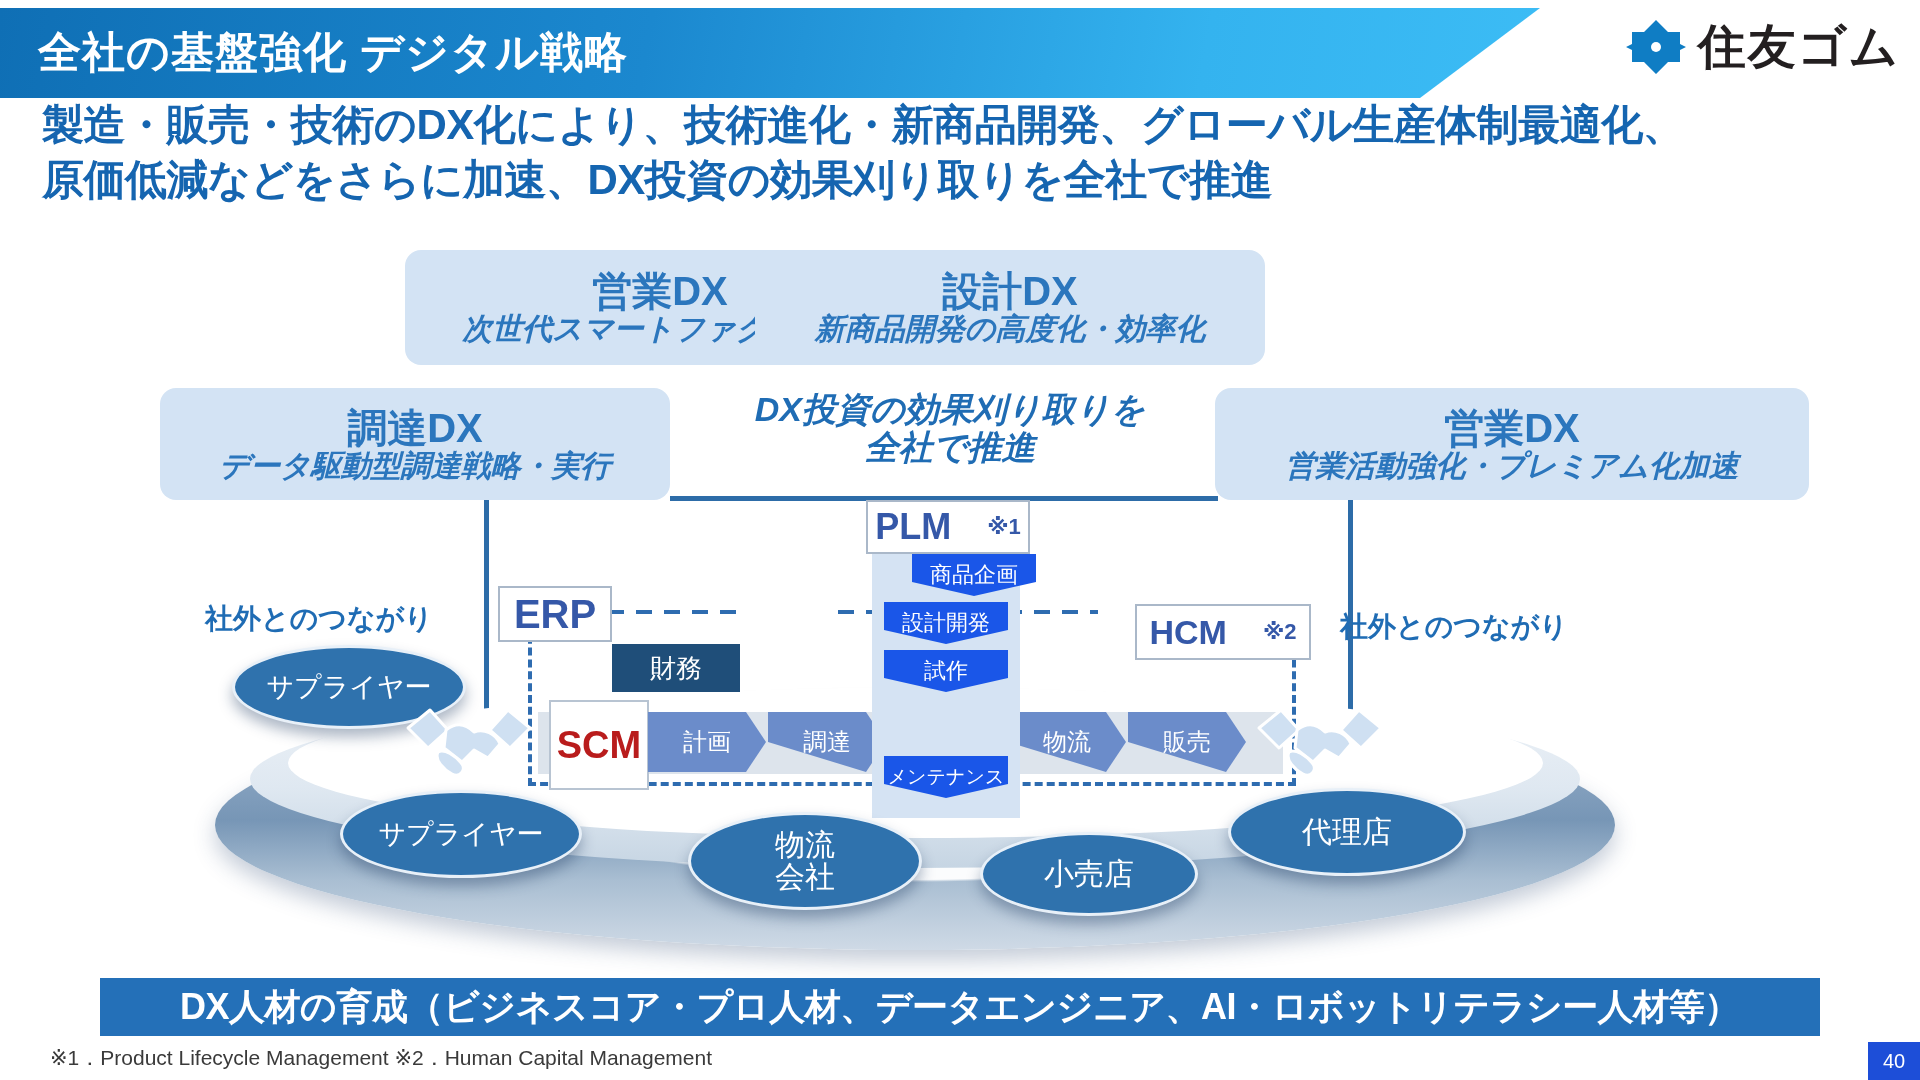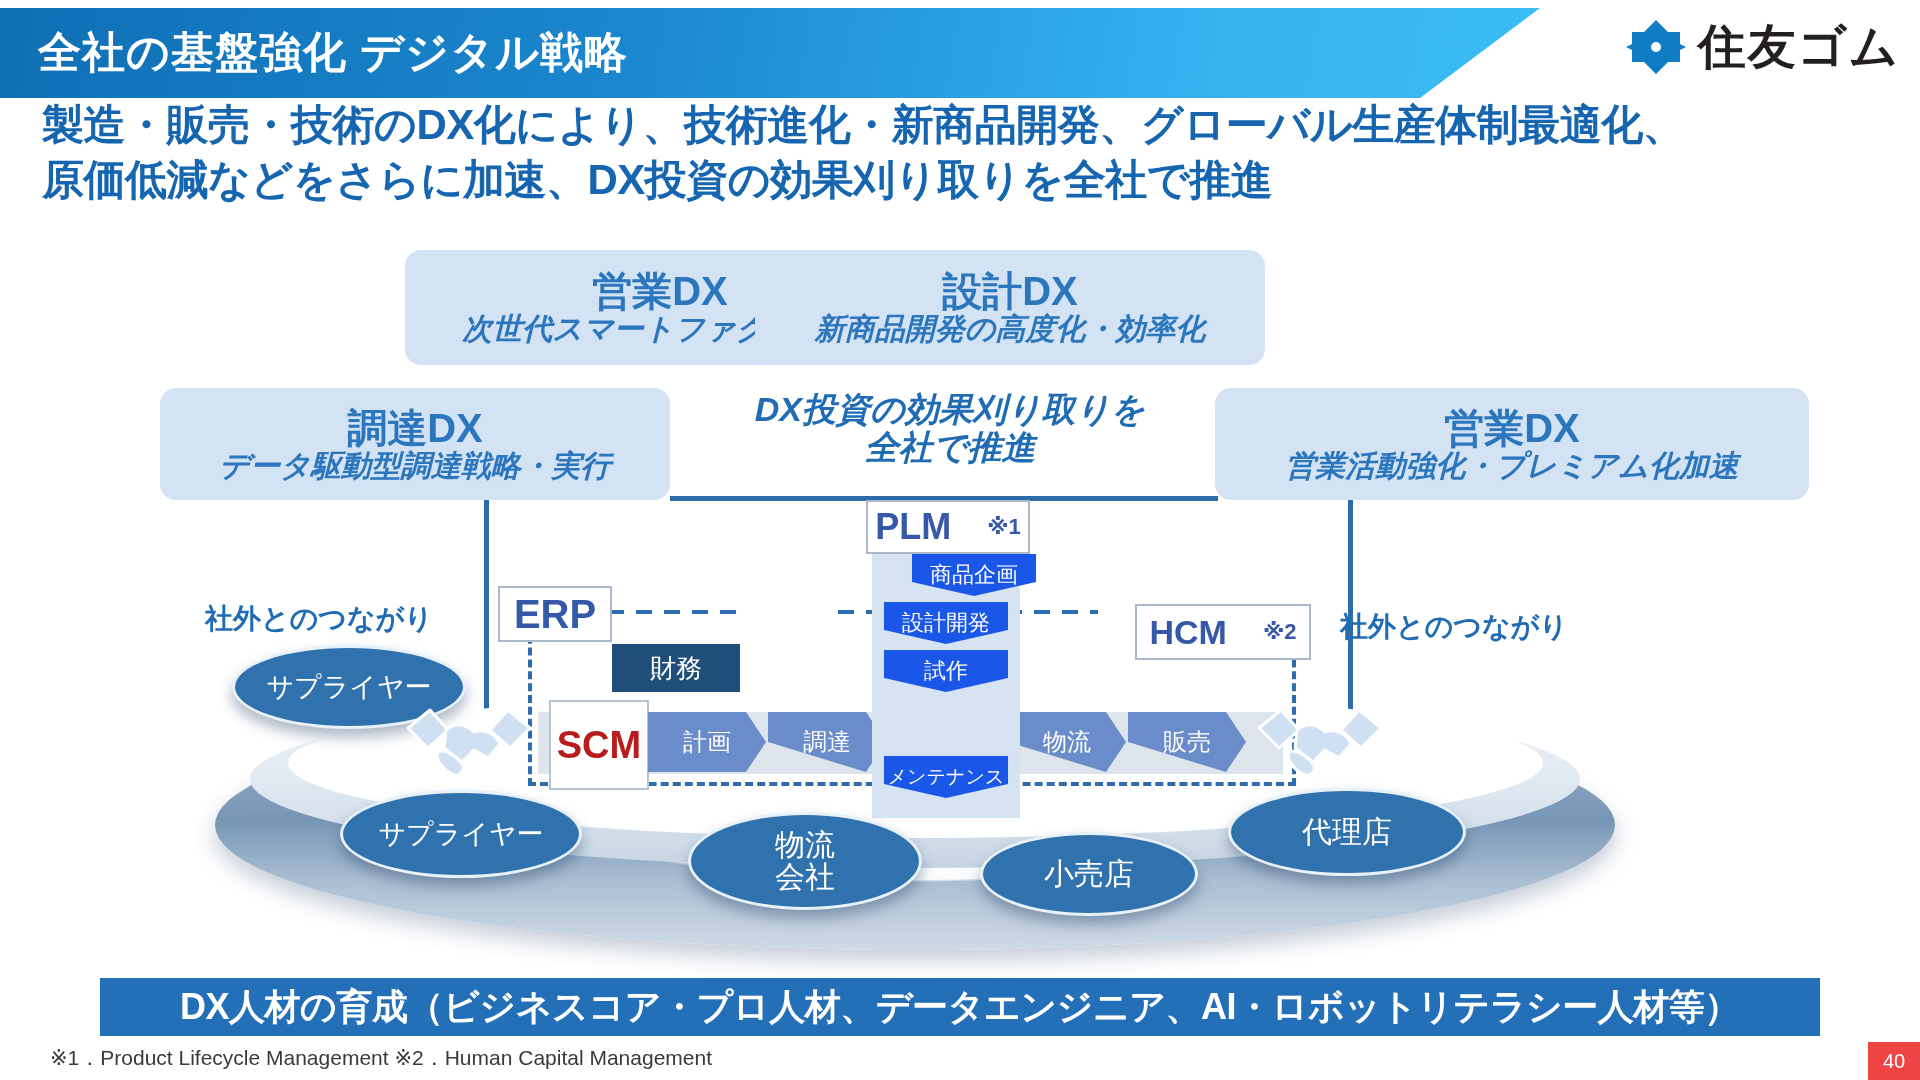--- a/index.html
+++ b/index.html
@@ -150,21 +150,21 @@
   .bottom-banner{
     position:absolute;left:100px;top:978px;width:1720px;height:58px;background:#2470b8;
     display:flex;align-items:center;justify-content:center;
     color:#ffffff;font-size:36px;font-weight:bold;letter-spacing:-0.5px;white-space:nowrap;
   }
   .footnote{
     position:absolute;left:50px;top:1044px;font-size:21px;color:#3a3a3a;font-weight:normal;
     white-space:nowrap;
   }
   .page-num{
-    position:absolute;right:0;top:1042px;width:52px;height:38px;background:#ef4444;
+    position:absolute;right:0;top:1042px;width:52px;height:38px;background:#1d4ed8;
     color:#ffffff;font-size:20px;display:flex;align-items:center;justify-content:center;margin-left:42px;
   }
 </style>
 </head>
 <body>
 
 <div class="slide">
 
   <div class="header">
     <div class="header-band"></div>

